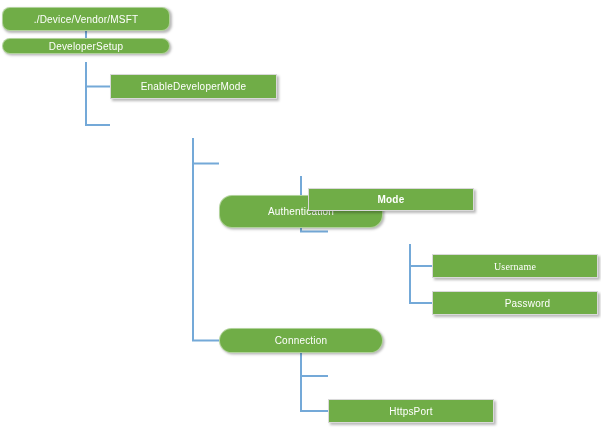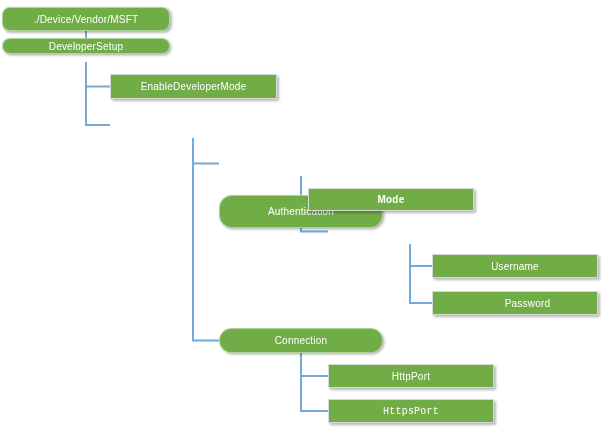--- a/index.html
+++ b/index.html
@@ -72,23 +72,22 @@
   <div class="node pill" style="left:2px;   top:38px;  width:168px; height:16px;">DeveloperSetup</div>
 
   <div class="node leaf" style="left:110px; top:74px;  width:167px; height:25px;">EnableDeveloperMode</div>
 
 
   <div class="node pill" style="left:219px; top:151px; width:164px; height:33px;margin-top:44px;">Authentication</div>
 
   <div class="node leaf" style="left:308px; top:188px; width:166px; height:23px;font-weight:bold;">Mode</div>
 
 
-  <div class="node leaf" style="left:432px; top:254px; width:166px; height:24px;">Username</div>
+  <div class="node leaf" style="left:432px; top:254px; width:166px; height:24px;font-family:Liberation Serif, serif;">Username</div>
 
   <div class="node leaf" style="left:432px; top:291px; width:166px; height:24px;padding-left:25px;">Password</div>
 
   <div class="node pill" style="left:219px; top:328px; width:164px; height:25px;text-align:center;">Connection</div>
 
-  <div class="node leaf" style="left:328px; top:364px; width:166px; height:24px;">HttpPort</div>
 
-  <div class="node leaf" style="left:328px; top:399px; width:166px; height:24px;font-family:Liberation Mono, monospace;">HttpsPort</div>
+  <div class="node leaf" style="left:328px; top:399px; width:166px; height:24px;">HttpsPort</div>
 
 </div>
 
 </body></html>

